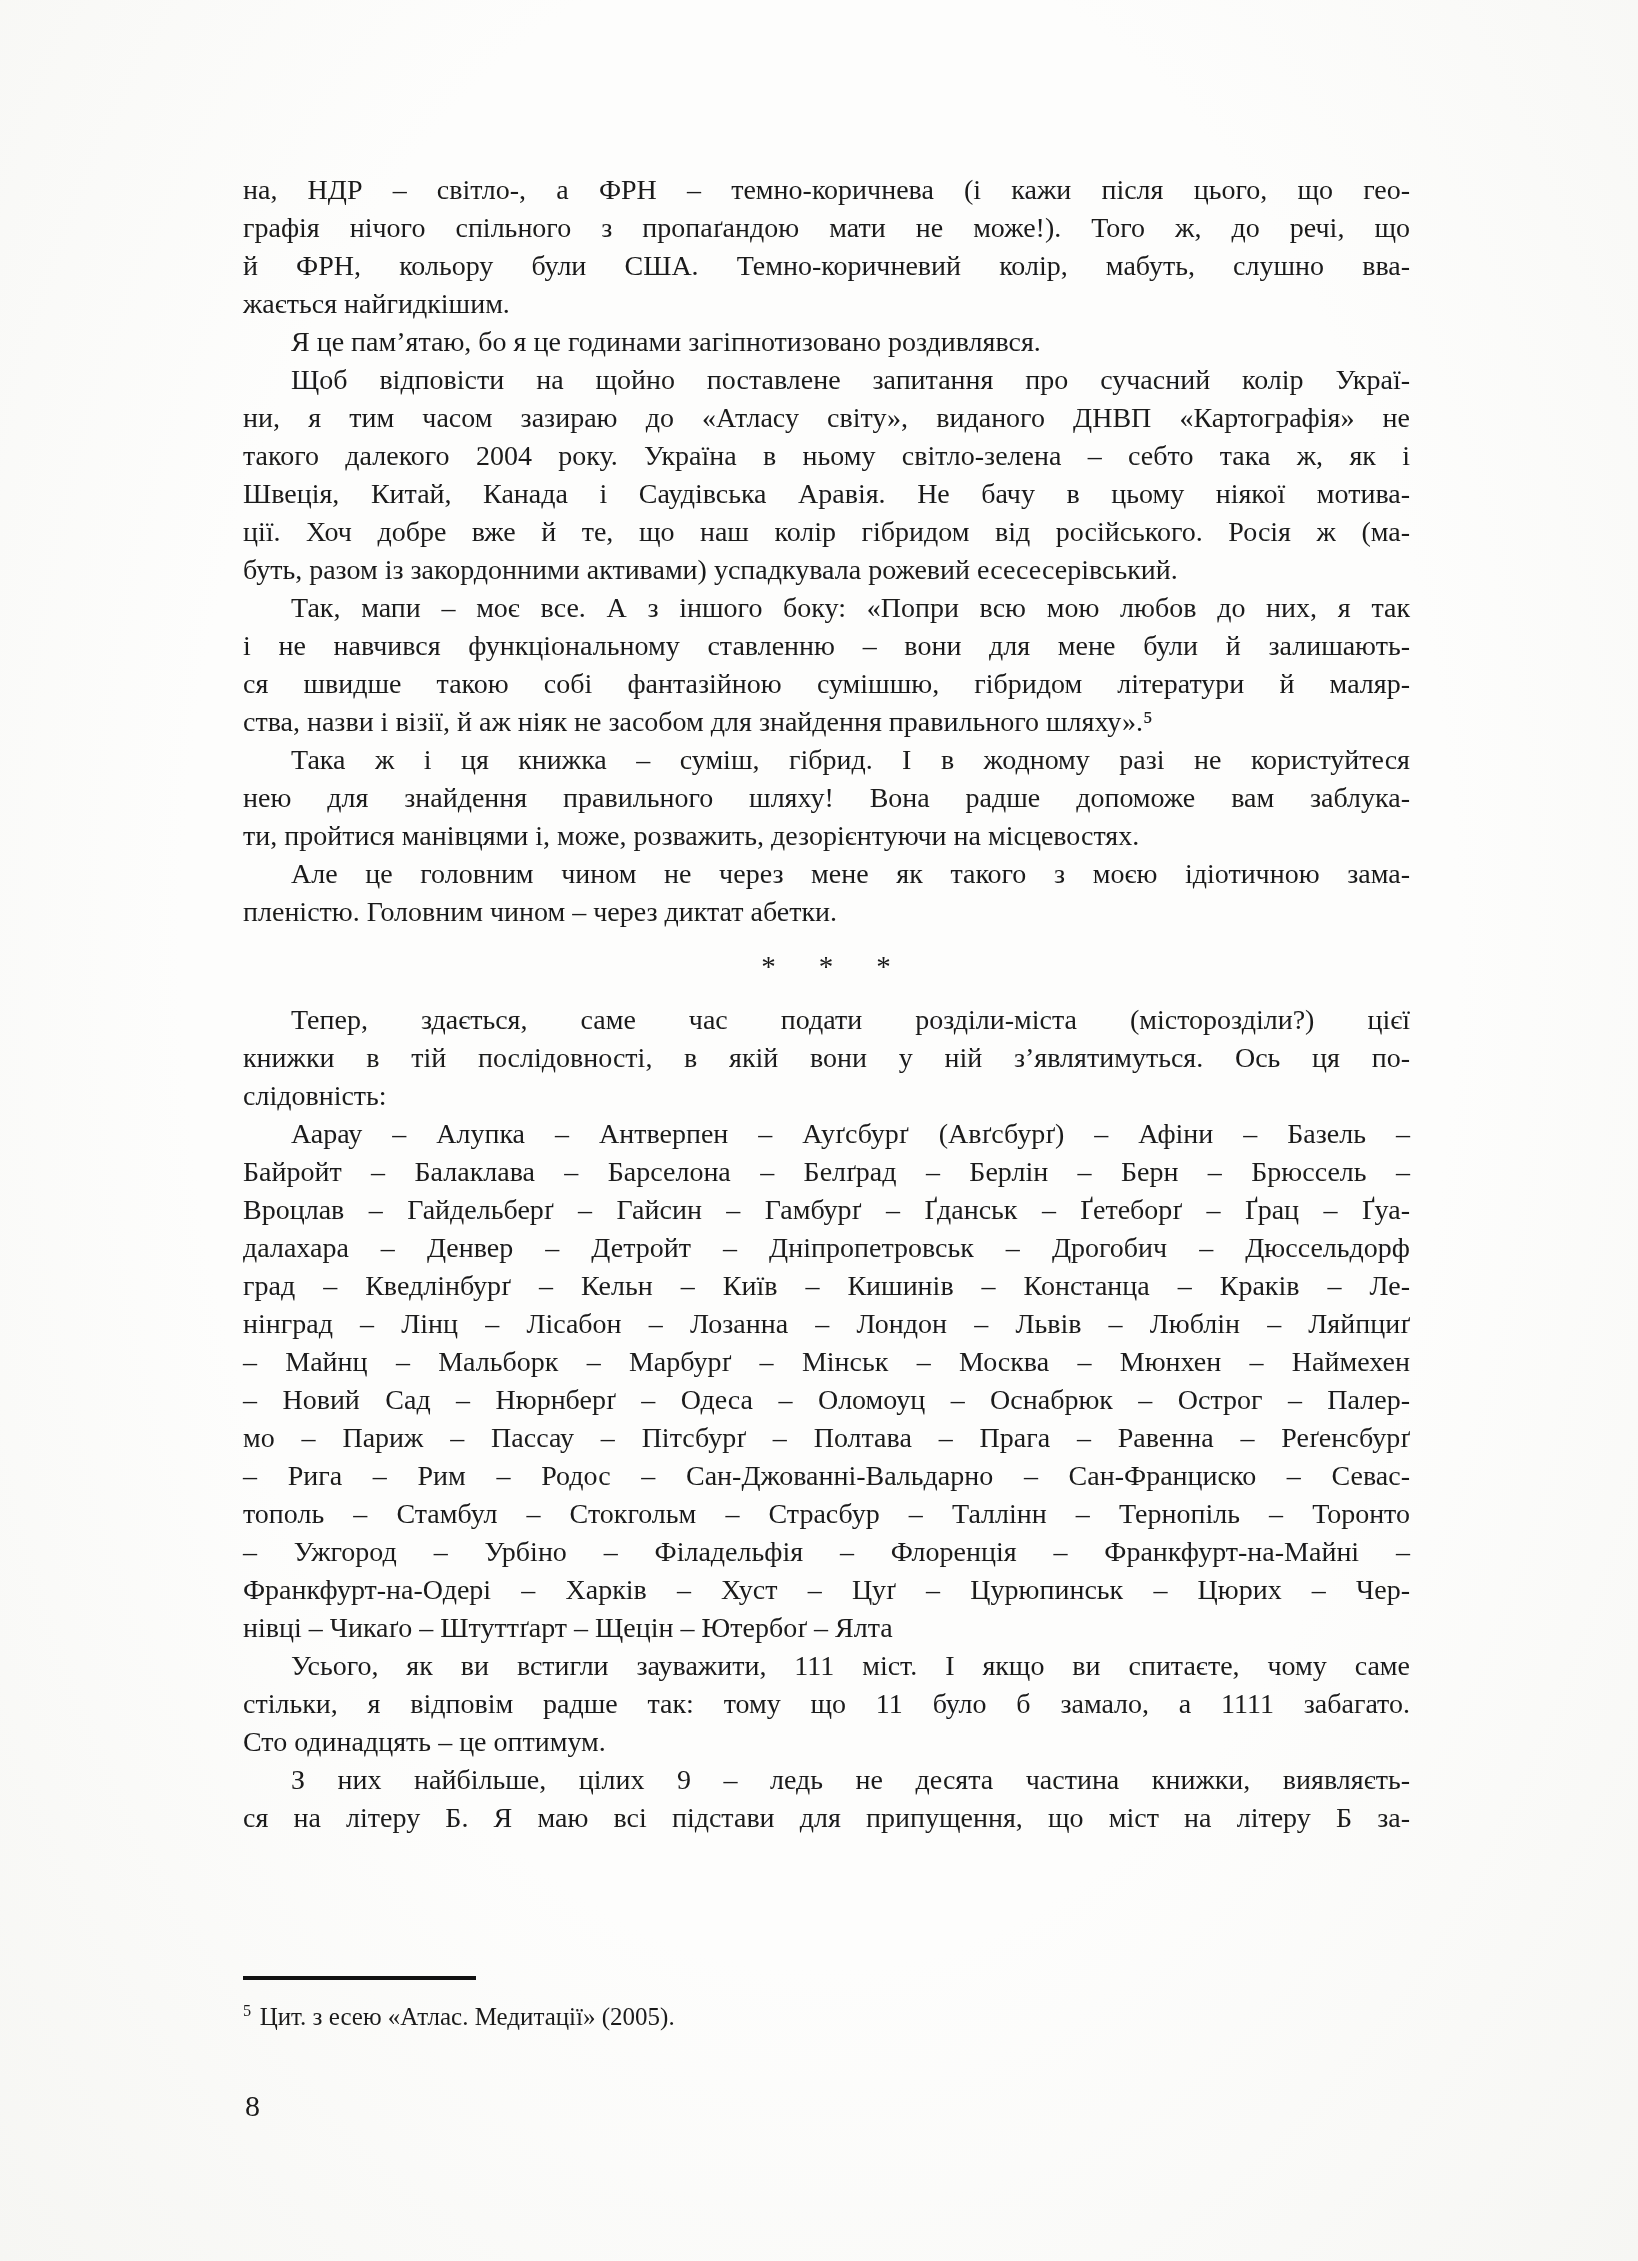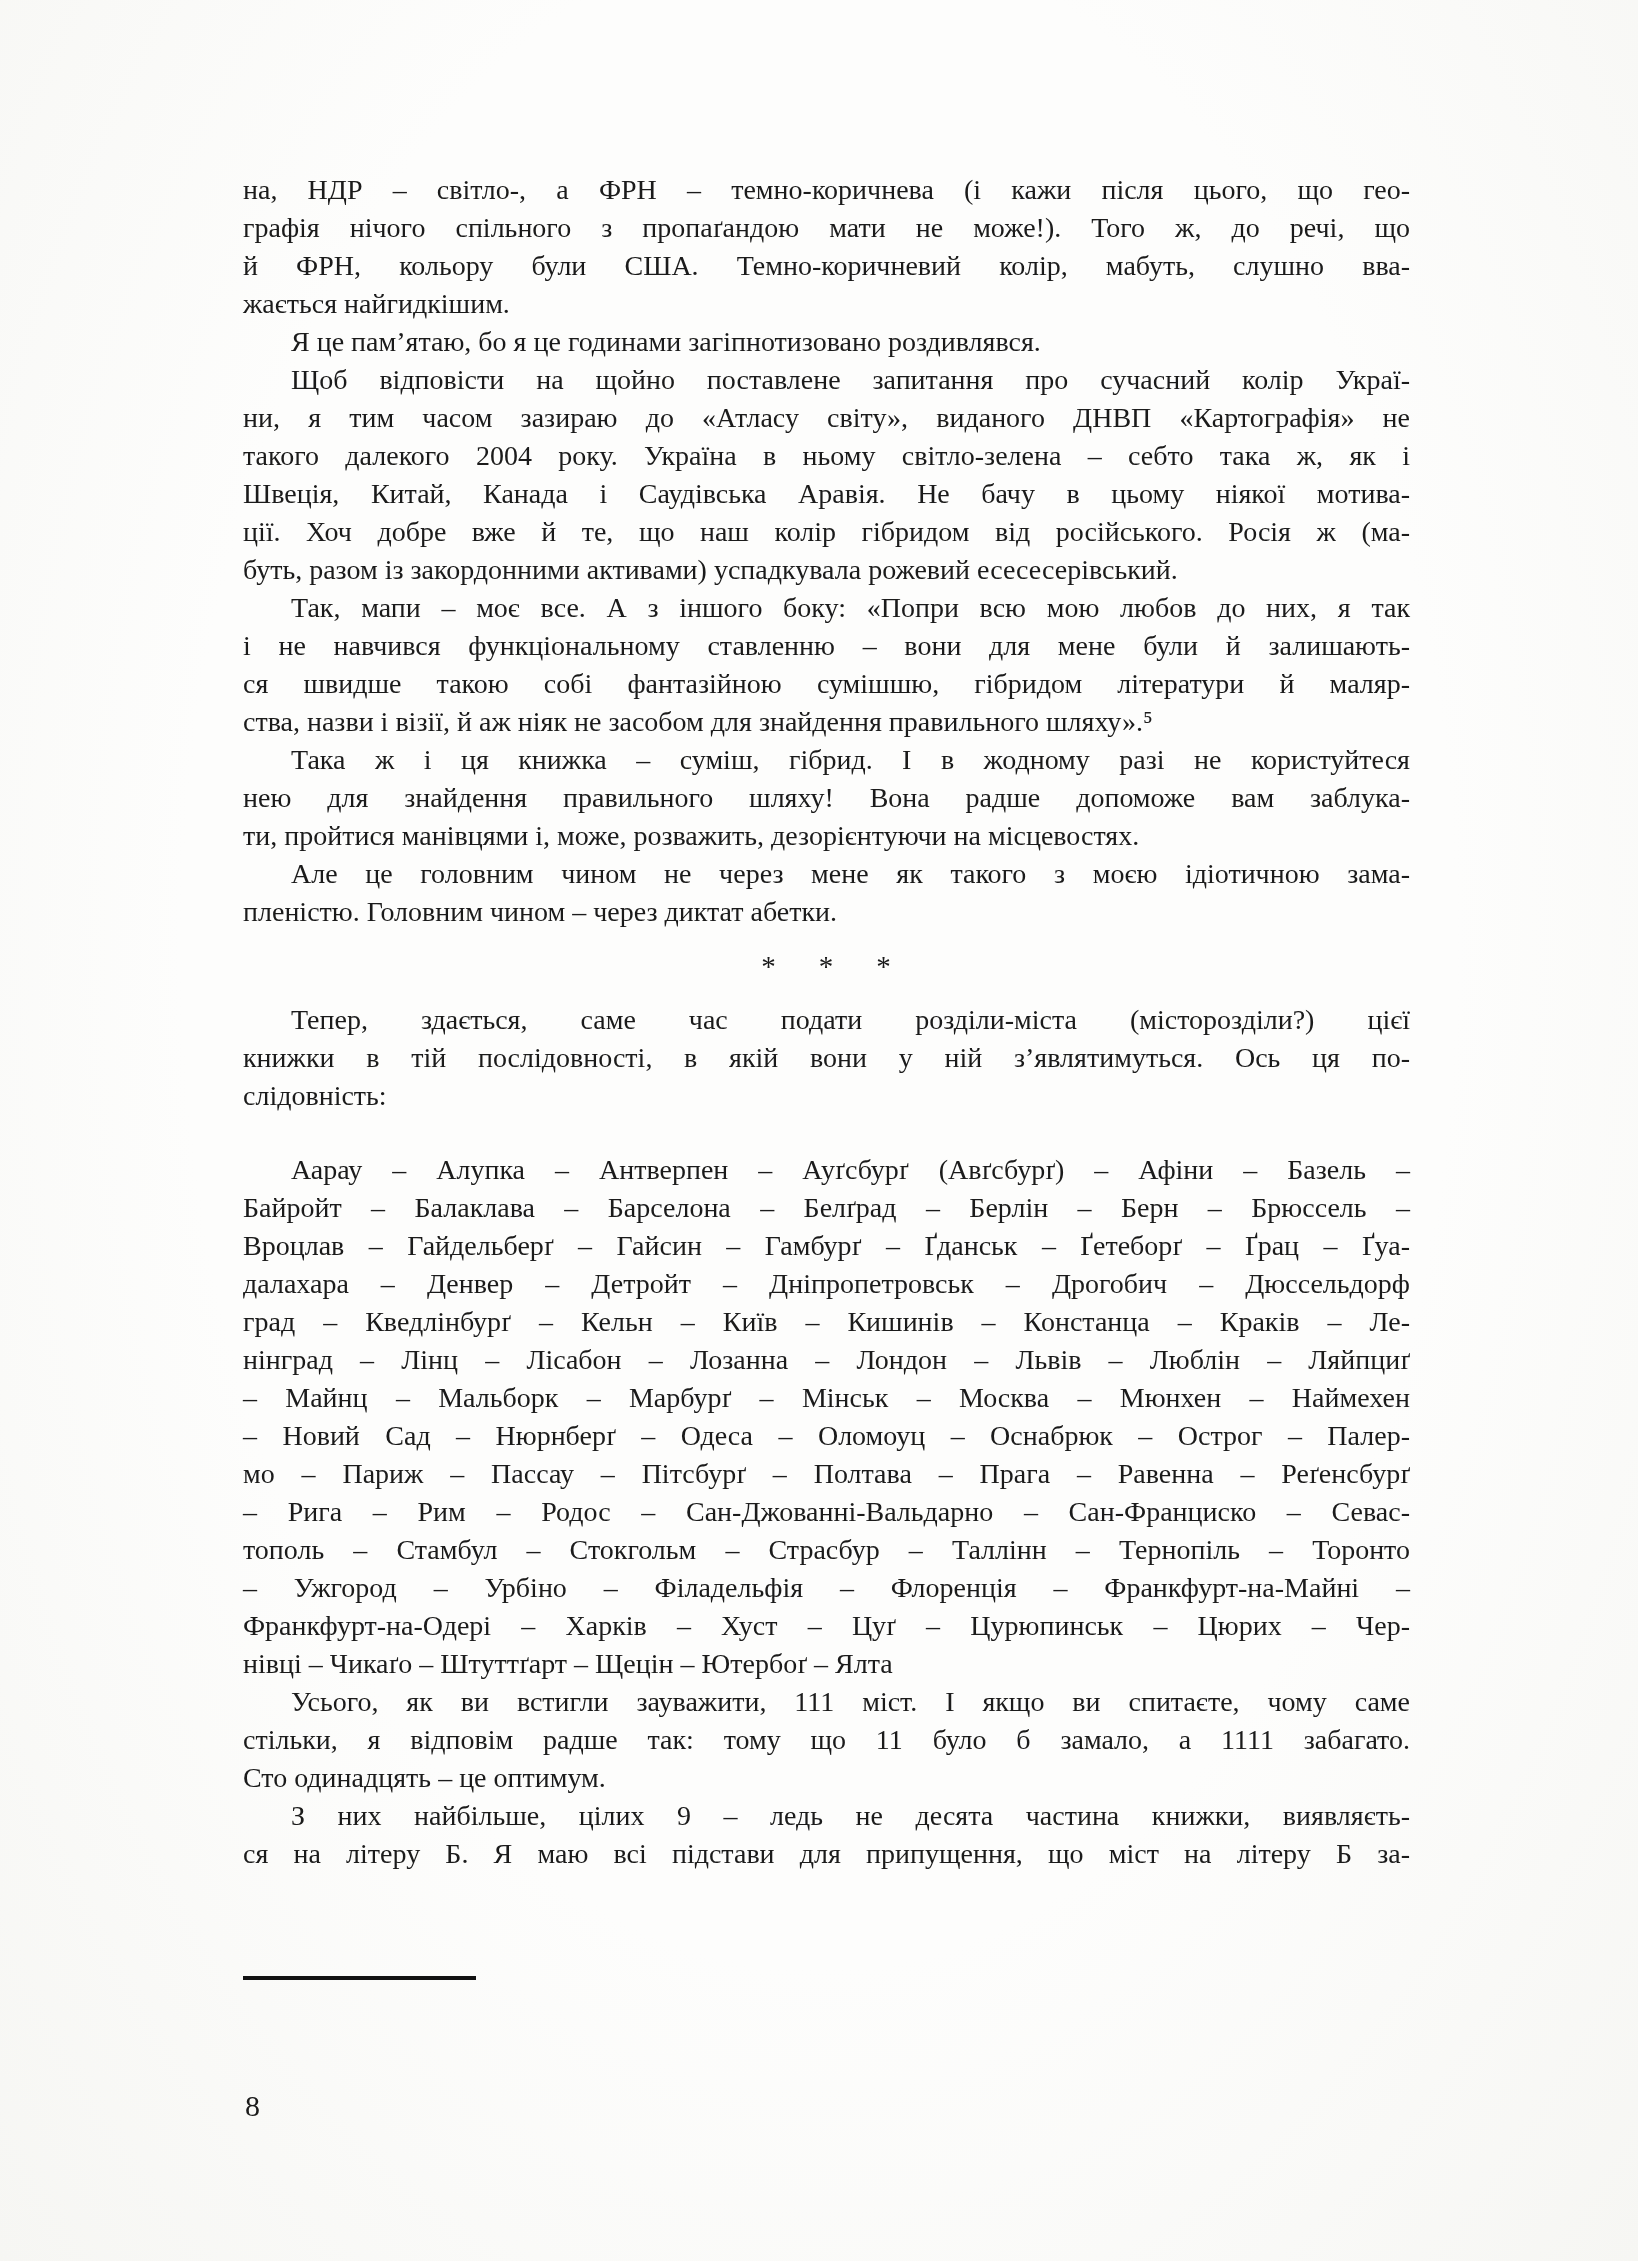--- a/index.html
+++ b/index.html
@@ -10,21 +10,21 @@
     font-family:"Liberation Serif","DejaVu Serif",serif;
     color:#1b1b1b;
     overflow:hidden;
   }
   .text-block{
     position:absolute;left:243px;top:171px;width:1167px;
     font-size:28px;line-height:38px;
   }
   .para{margin:0;}
   .para.indent > .line:first-child{text-indent:48px;}
-  .para.gap-before{margin-top:36px;}
+  .para.gap-before{}
   .line{text-align:justify;text-align-last:justify;}
   .line.end{text-align-last:left;}
   .divider{
     text-align:center;
     line-height:56px;height:56px;
     margin:6.8px 0;
     font-size:29px;
     word-spacing:34px;
     letter-spacing:0.9px;
   }
@@ -114,17 +114,18 @@
         </div>
         <div class="para indent">
           <div class="line">З них найбільше, цілих 9 – ледь не десята частина книжки, виявляєть-</div>
           <div class="line">ся на літеру Б. Я маю всі підстави для припущення, що міст на літеру Б за-</div>
         </div>
       </div>
   </div>
 
   <div class="footnote-rule"></div>
 
+  <div class="footnote"><sup>5</sup><span>Цит. з есею «Атлас. Медитації» (2005).</span></div>
 
   <div class="page-number">8</div>
 
 </div>
 
 
 </body></html>

